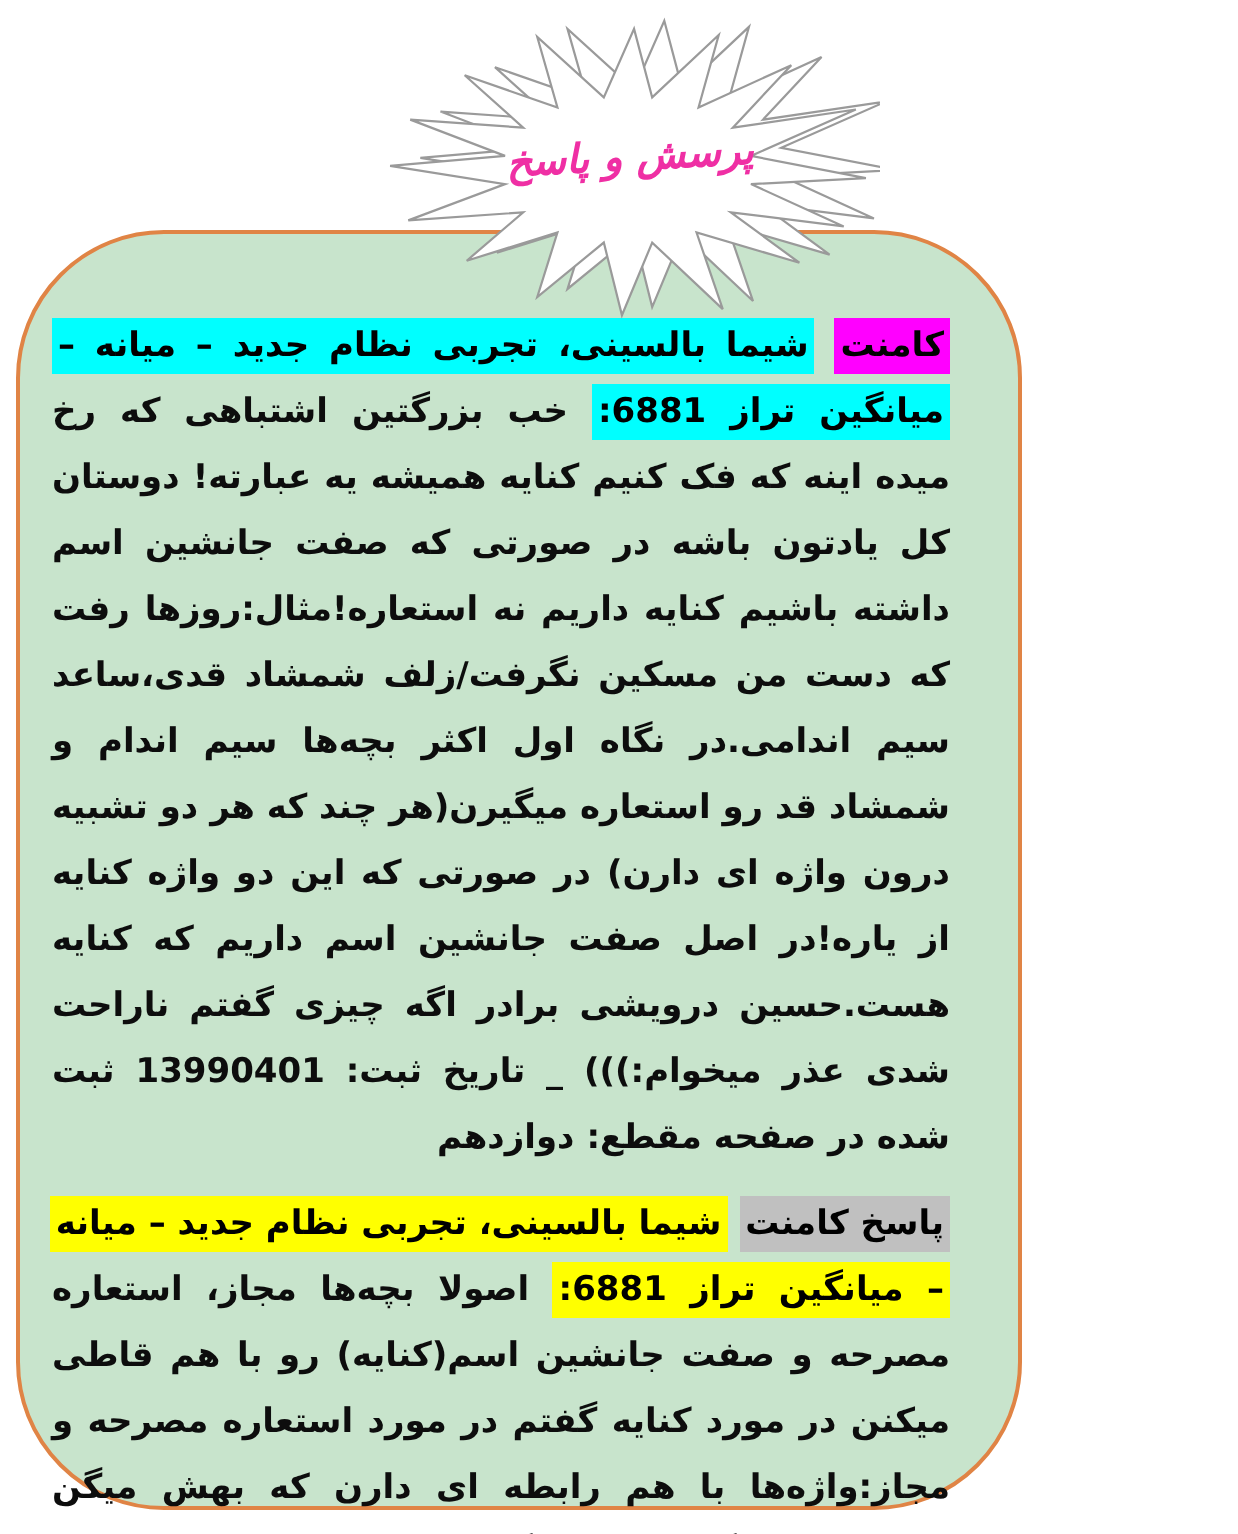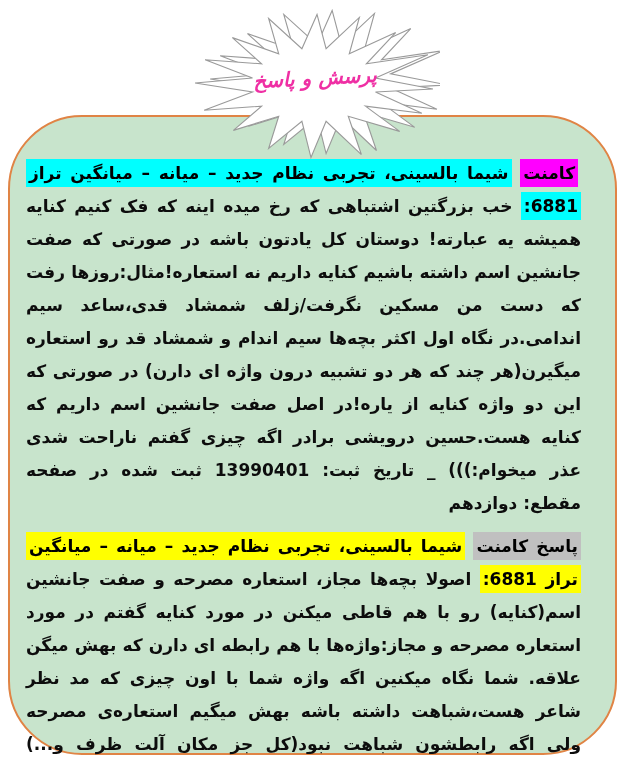--- a/index.html
+++ b/index.html
@@ -9,21 +9,21 @@
     position: relative;
     overflow: hidden;
     font-family: "DejaVu Sans", sans-serif;
   }
   .page { position: absolute; inset: 0; }
 
   
   .board {
     position: absolute;
     left: 8px; top: 115px;
-    width: 609px; height: 640px;
+    width: 503px; height: 640px;
     box-sizing: border-box;
     background: var(--board-bg, #c8e4cc);
     border: 2px solid var(--board-border, #e08445);
     border-radius: 74px;
     padding: 40px 34px 20px 16px;
   }
   .board p {
     margin: 0;
     direction: rtl;
     unicode-bidi: plaintext;

